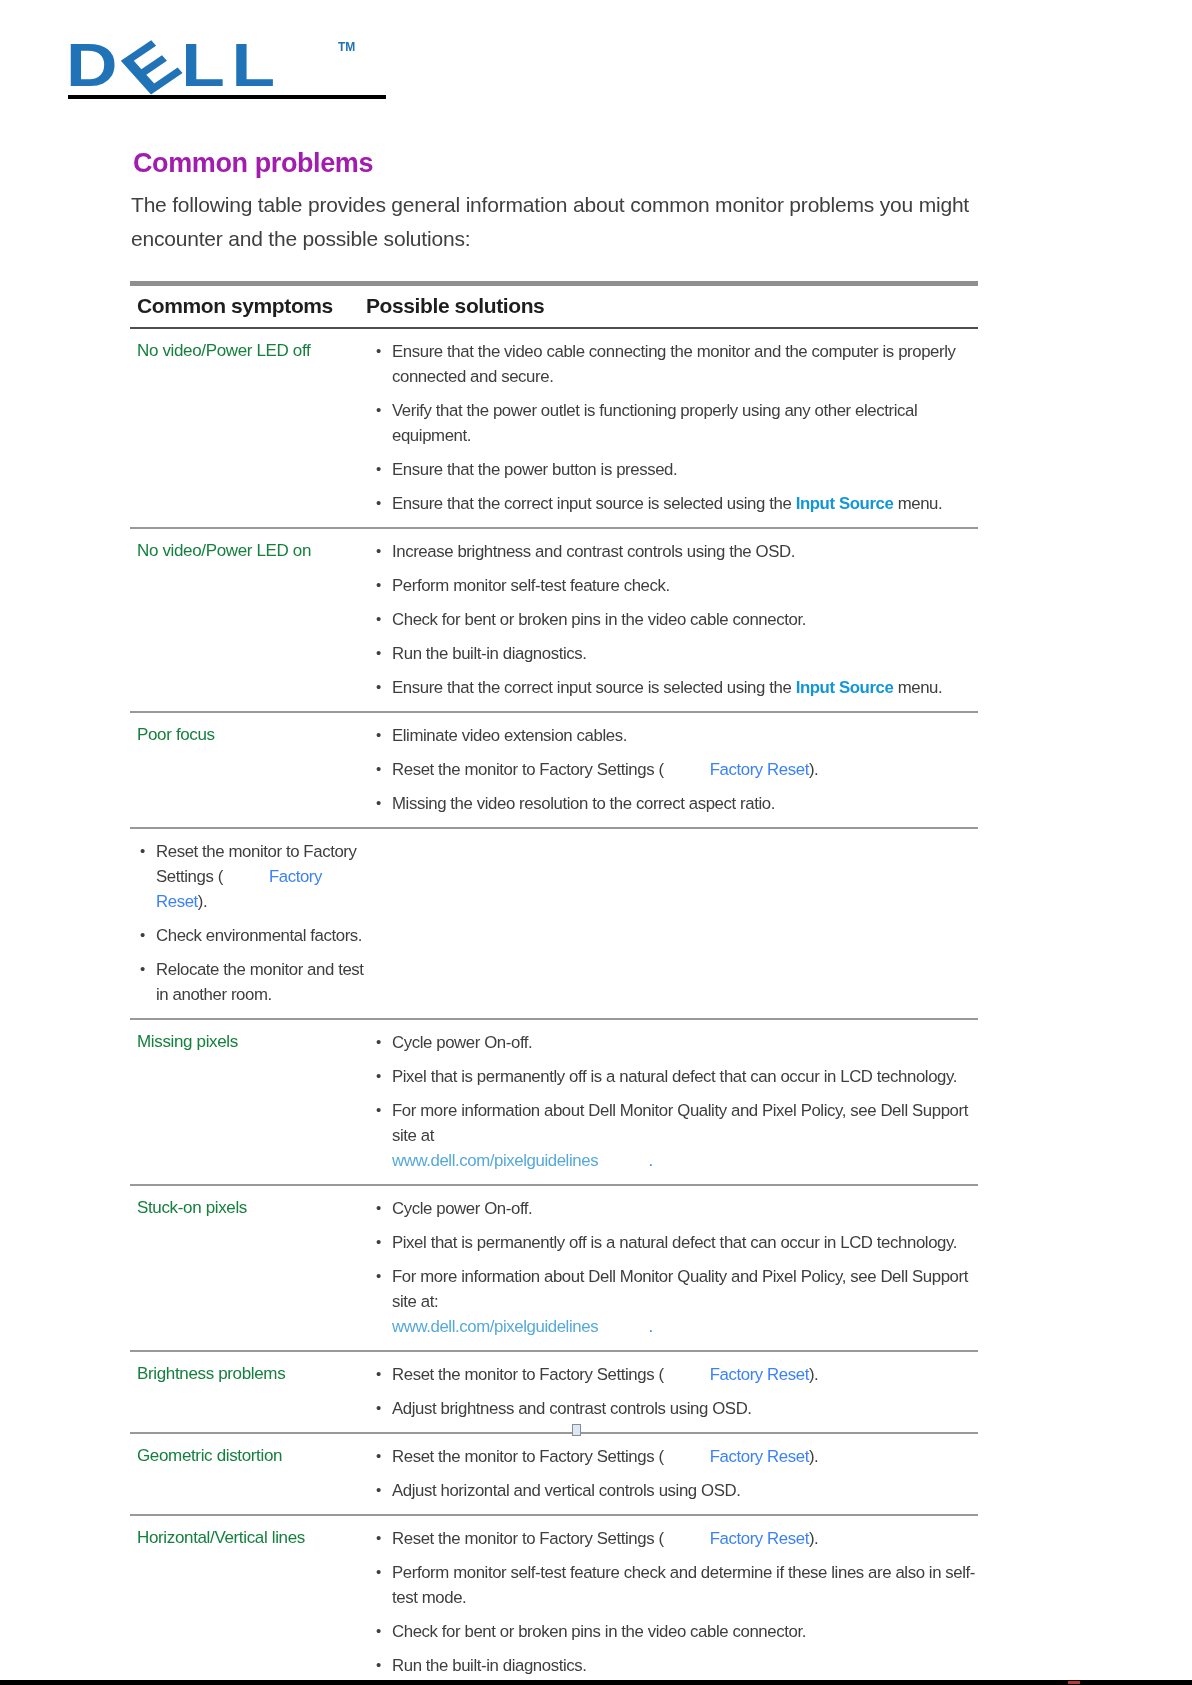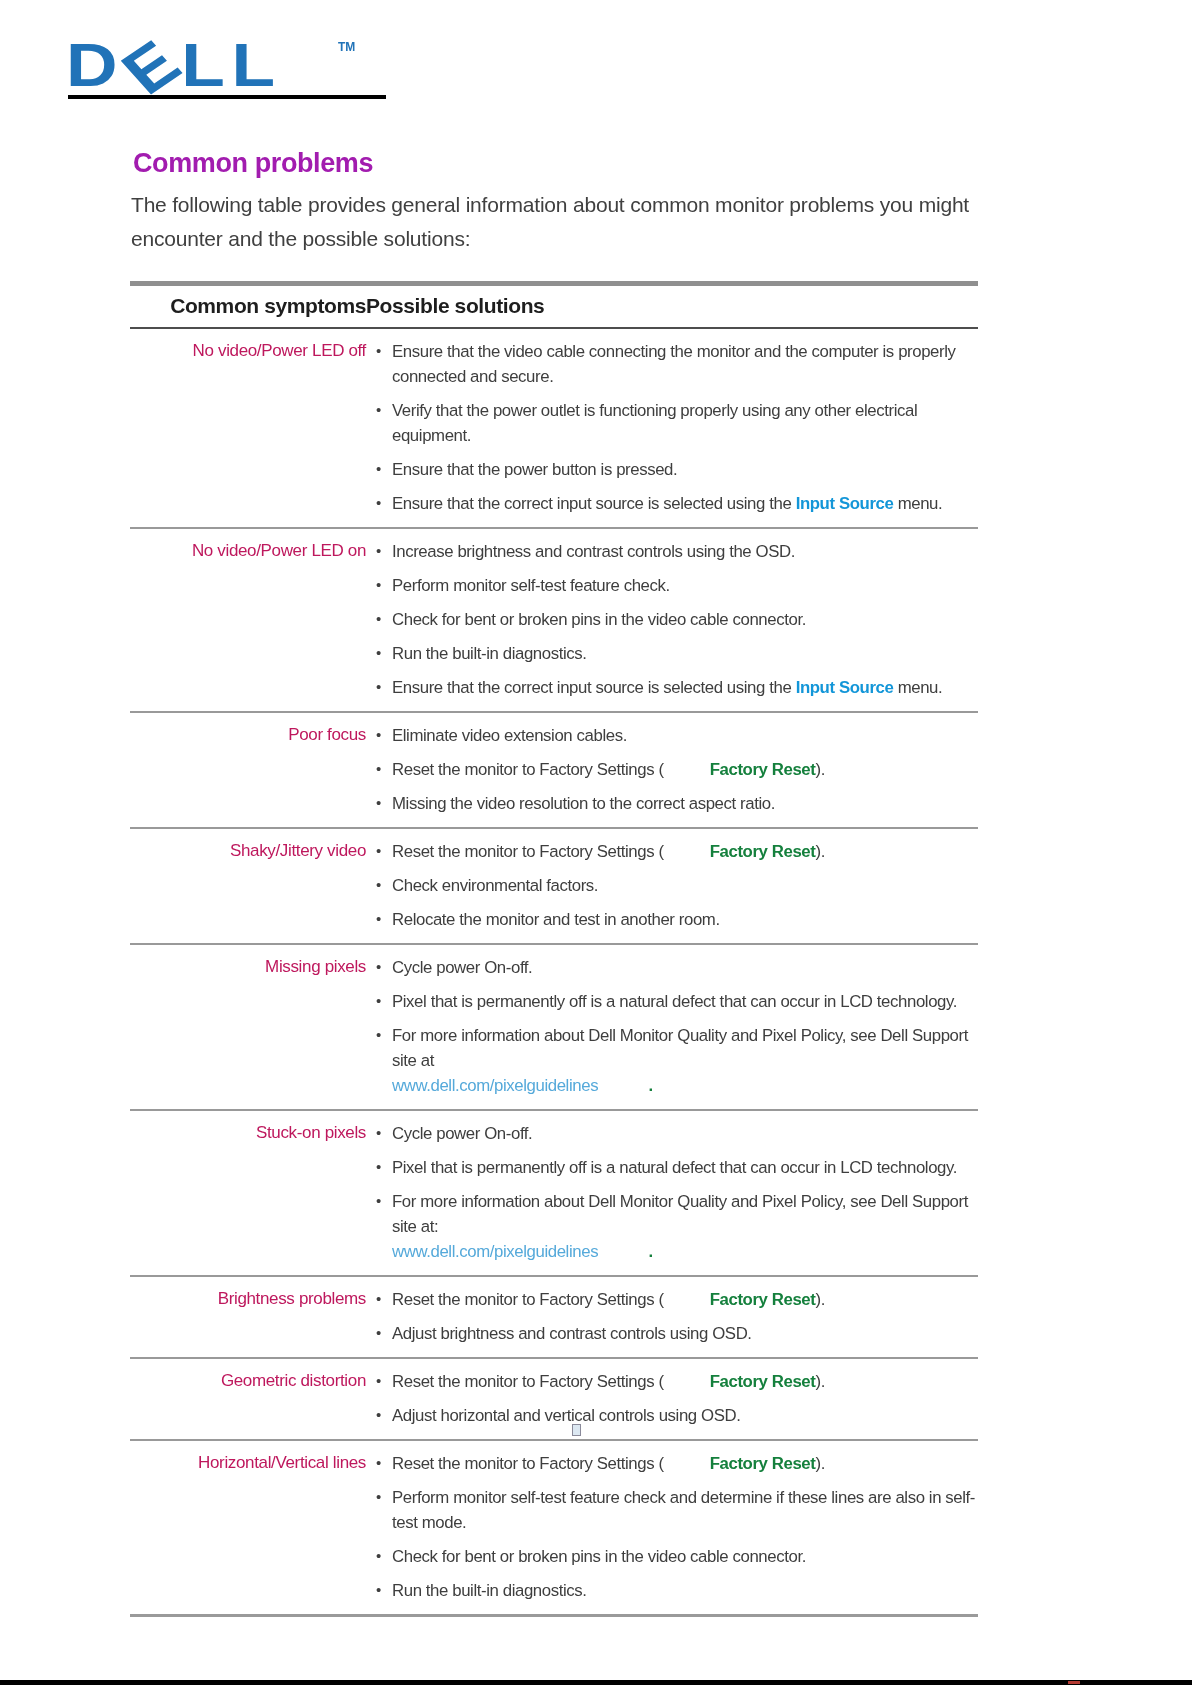--- a/index.html
+++ b/index.html
@@ -60,56 +60,54 @@
     border-top:5px solid #8f8f8f;
   }
   .thead {
     display:grid; grid-template-columns:236px 1fr;
     padding:8px 0 9px 0;
     border-bottom:2px solid #4e4e4e;
   }
   .th {
     font-size:21px; font-weight:bold; color:#1e1e1e;
     letter-spacing:-0.4px;
-    text-align:right;
   }
   .th-symptom { padding-left:7px; }
   .th-solutions { text-align:left; }
 
   .row {
     display:grid; grid-template-columns:236px 1fr;
     border-bottom:2px solid #999999;
     padding:10px 0 2px 0;
   }
   .row:last-child { border-bottom:3px solid #9a9a9a; }
   .symptom {
     padding-left:7px;
-    font-size:17px; color:#be185d;
+    font-size:17px; color:#15803d;
     letter-spacing:-0.35px;
     line-height:24px;
-    text-align:right;
   }
   ul.solutions {
     margin:0; padding:0 0 0 8px;
     list-style:none;
   }
   li.solution {
     position:relative;
     padding-left:18px;
     font-size:16.8px; line-height:25px;
     letter-spacing:-0.4px;
     color:#3e3e3e;
     margin-bottom:9px;
   }
   li.solution::before {
     content:"\2022";
     position:absolute; left:2px; top:-1px;
     font-size:15px; color:#3e3e3e;
   }
-  .seg-bold   { font-weight:bold; color:#15803d;padding-left:46px; }
+  .seg-bold   { font-weight:normal; color:#3b82f6;padding-left:46px; }
   .seg-accent { font-weight:bold; }
   .seg-link   { cursor:pointer; }
 
   
   .artifact {
     position:absolute; left:572px; top:1424px;
     width:9px; height:12px;
     background:#dce8f2;
     border:1px solid #8a8a9a;
     box-sizing:border-box;
@@ -172,21 +170,20 @@
   <div class="row">
     <div class="symptom">Poor focus</div>
     <ul class="solutions">
             <li class="solution"><span>Eliminate video extension cables.</span></li>
             <li class="solution"><span>Reset the monitor to Factory Settings (</span><span class="seg-bold">Factory Reset</span><span>).</span></li>
             <li class="solution"><span>Missing the video resolution to the correct aspect ratio.</span></li>
           </ul>
   </div>
 
   <div class="row">
-    <div class="symptom">Shaky/Jittery video</div>
     <ul class="solutions">
             <li class="solution"><span>Reset the monitor to Factory Settings (</span><span class="seg-bold">Factory Reset</span><span>).</span></li>
             <li class="solution"><span>Check environmental factors.</span></li>
             <li class="solution"><span>Relocate the monitor and test in another room.</span></li>
           </ul>
   </div>
 
   <div class="row">
     <div class="symptom">Missing pixels</div>
     <ul class="solutions">

